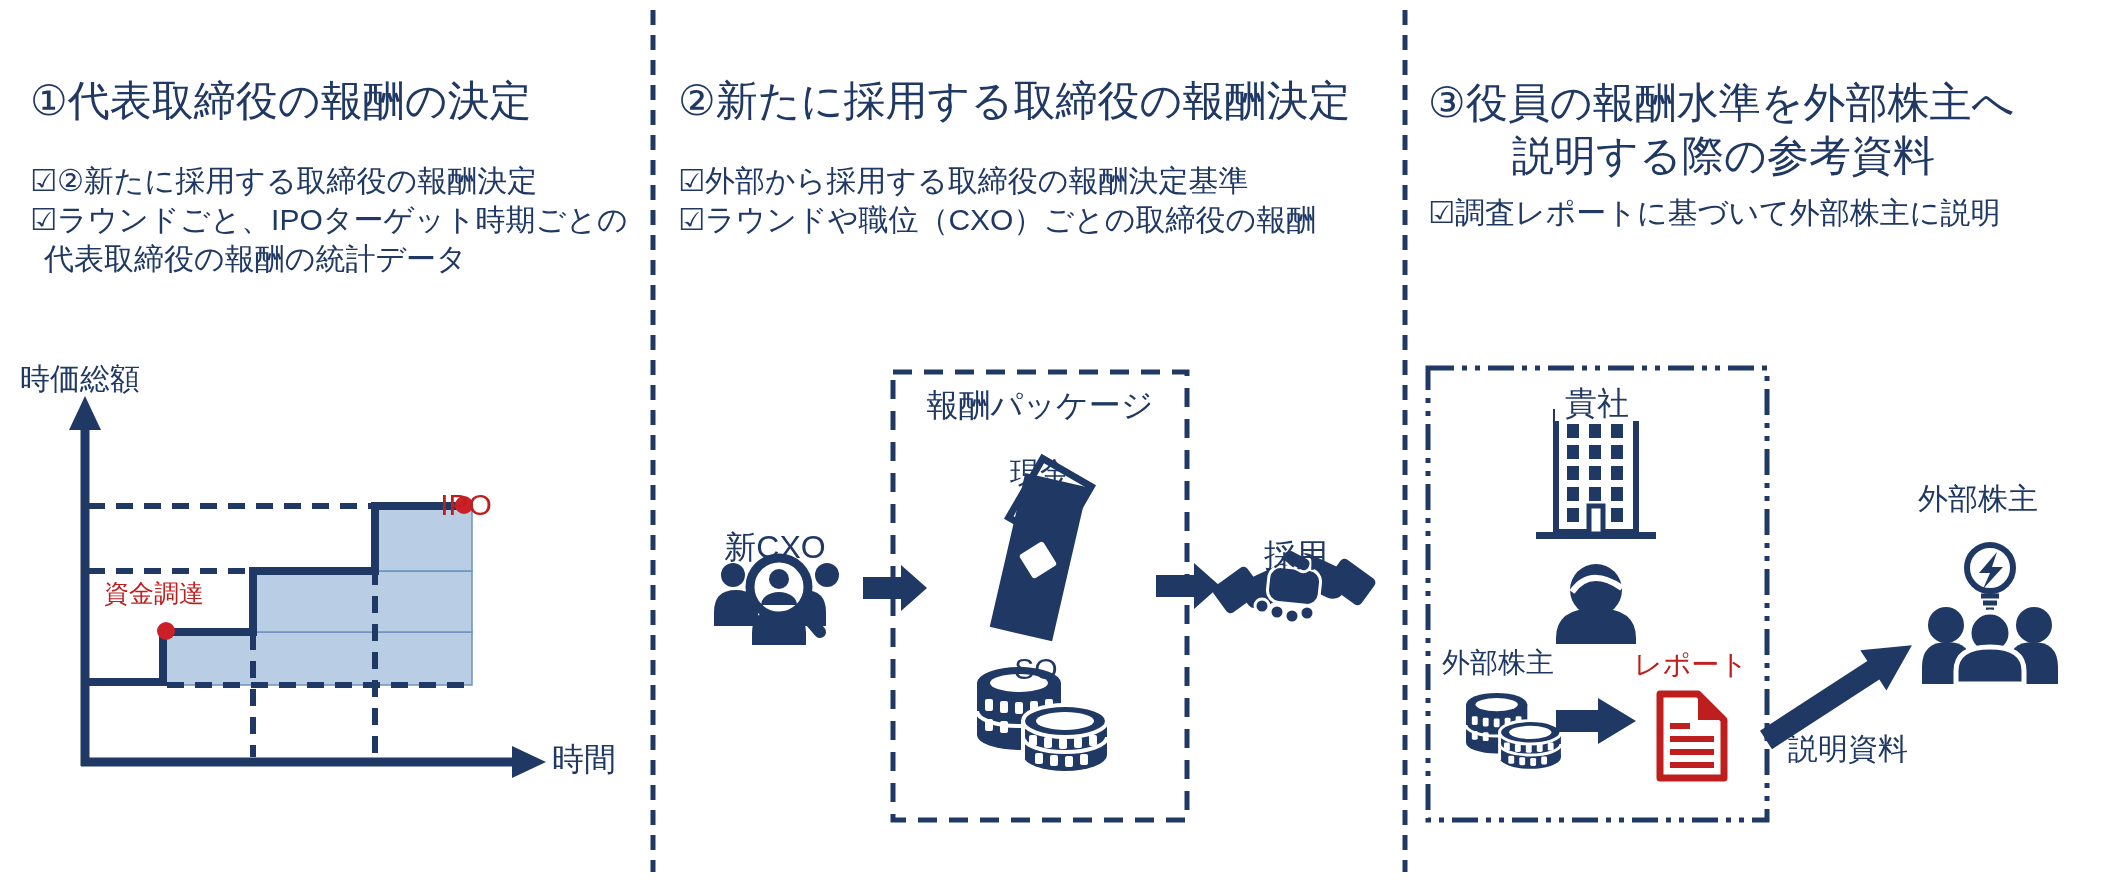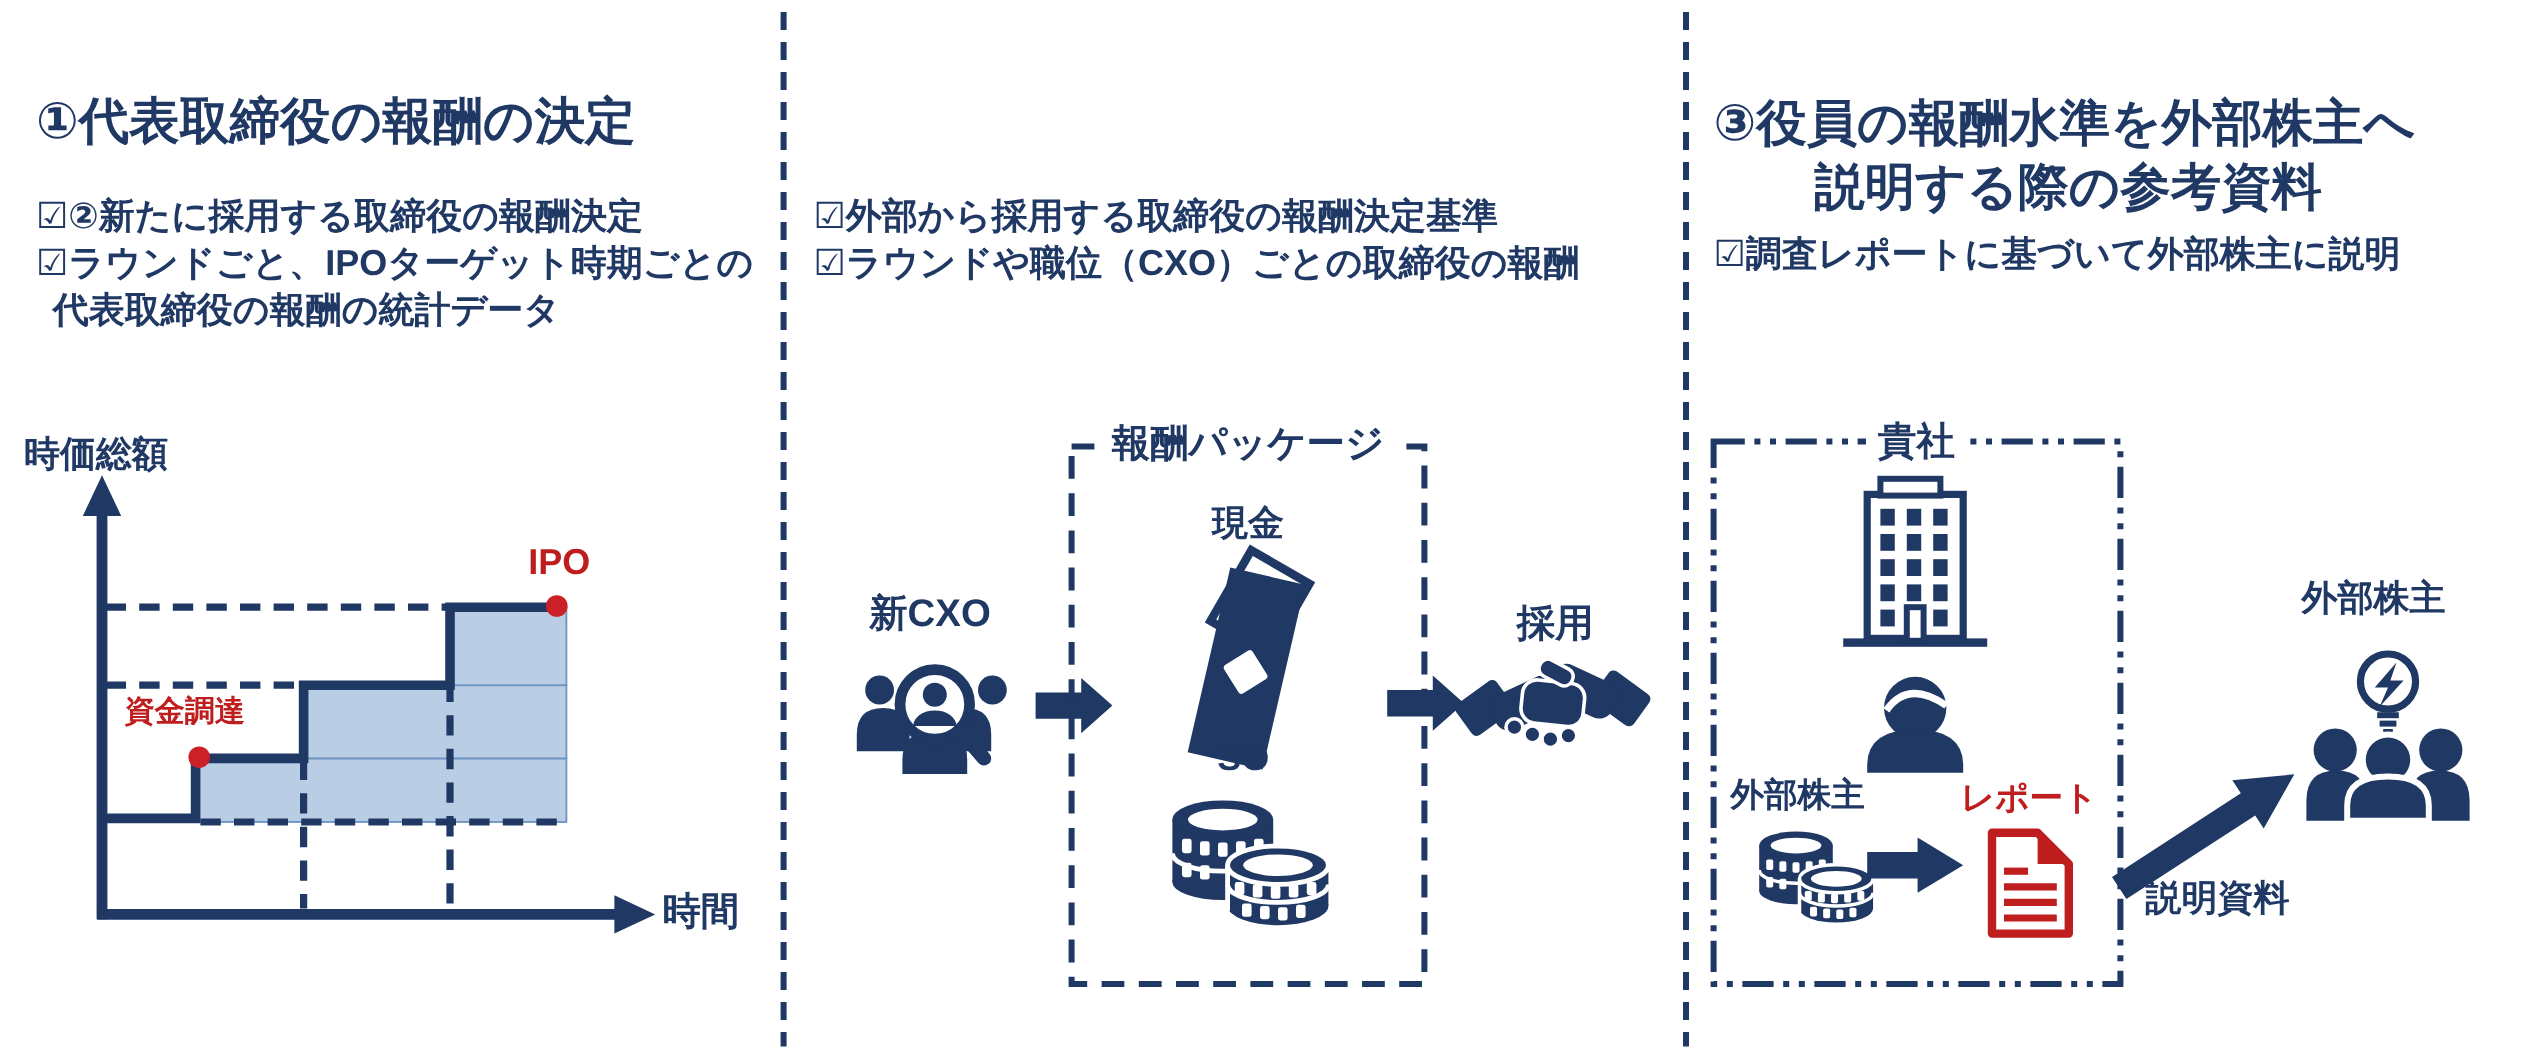--- a/index.html
+++ b/index.html
@@ -1,21 +1,21 @@
 <!DOCTYPE html>
 <html><head>
 <meta charset="utf-8">
 <style>
   html,body{margin:0;padding:0;background:#ffffff;}
   #canvas{position:relative;width:2120px;height:882px;background:#ffffff;overflow:hidden;
           font-family:"Liberation Sans","DejaVu Sans",sans-serif;}
   #shapes{position:absolute;left:0;top:0;}
-  .lbl{position:absolute;font-weight:bold;color:#1f3864;white-space:nowrap;line-height:1.1;}
+  .lbl{position:absolute;font-weight:normal;color:#1f3864;white-space:nowrap;line-height:1.1;}
   .red{color:#bf1e1e;text-align:right;}
-  .ctr{transform:translateX(-50%);}
+  .ctr{transform:translateX(-50%);margin-top:36px;}
   .wbg{background:#ffffff;padding:0 10px;}
   .t42{font-size:42px;}
   .t30{font-size:30px;}
   .t32{font-size:32px;}
   .t28{font-size:28px;}
   .t27{font-size:25px;}
 </style>
 </head>
 <body>
 
@@ -205,20 +205,21 @@
 
   <div class="lbl t42" style="left:30px;top:78px">①代表取締役の報酬の決定</div>
   <div class="lbl t30" style="left:30px;top:164px">☑②新たに採用する取締役の報酬決定</div>
   <div class="lbl t30" style="left:30px;top:203px">☑ラウンドごと、IPOターゲット時期ごとの</div>
   <div class="lbl t30" style="left:44px;top:242px">代表取締役の報酬の統計データ</div>
   <div class="lbl t30" style="left:20px;top:362px">時価総額</div>
   <div class="lbl t32" style="left:552px;top:742px">時間</div>
   <div class="lbl t30 red ctr" style="left:466px;top:452px">IPO</div>
   <div class="lbl t27 red" style="left:104px;top:580px">資金調達</div>
 
+  <div class="lbl t42" style="left:678px;top:78px">②新たに採用する取締役の報酬決定</div>
   <div class="lbl t30" style="left:678px;top:164px">☑外部から採用する取締役の報酬決定基準</div>
   <div class="lbl t30" style="left:678px;top:203px">☑ラウンドや職位（CXO）ごとの取締役の報酬</div>
   <div class="lbl t32 ctr" style="left:775px;top:494px">新CXO</div>
   <div class="lbl t32 ctr wbg" style="left:1040px;top:352px">報酬パッケージ</div>
   <div class="lbl t30 ctr" style="left:1040px;top:420px">現金</div>
   <div class="lbl t30 ctr" style="left:1036px;top:616px">SO</div>
   <div class="lbl t32 ctr" style="left:1296px;top:502px">採用</div>
 
   <div class="lbl t42" style="left:1428px;top:80px">③役員の報酬水準を外部株主へ</div>
   <div class="lbl t42" style="left:1512px;top:133px">説明する際の参考資料</div>

